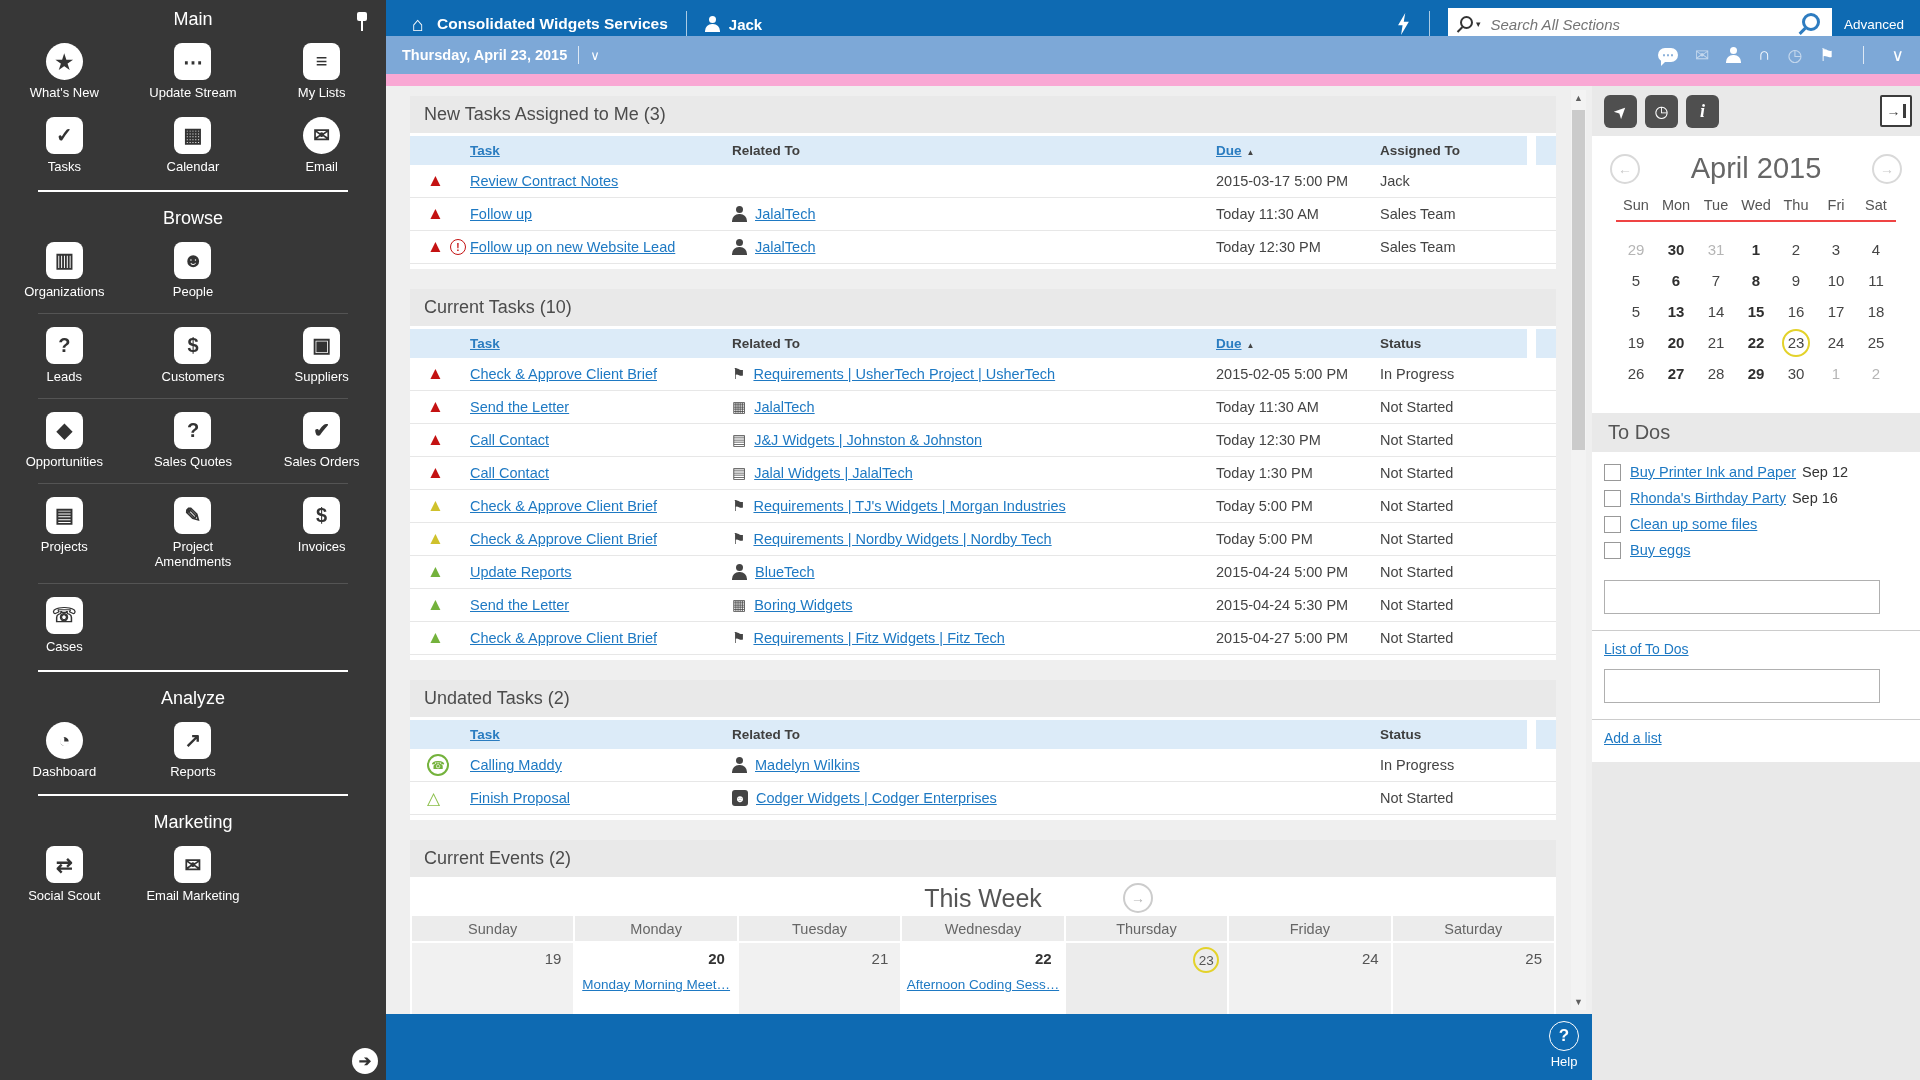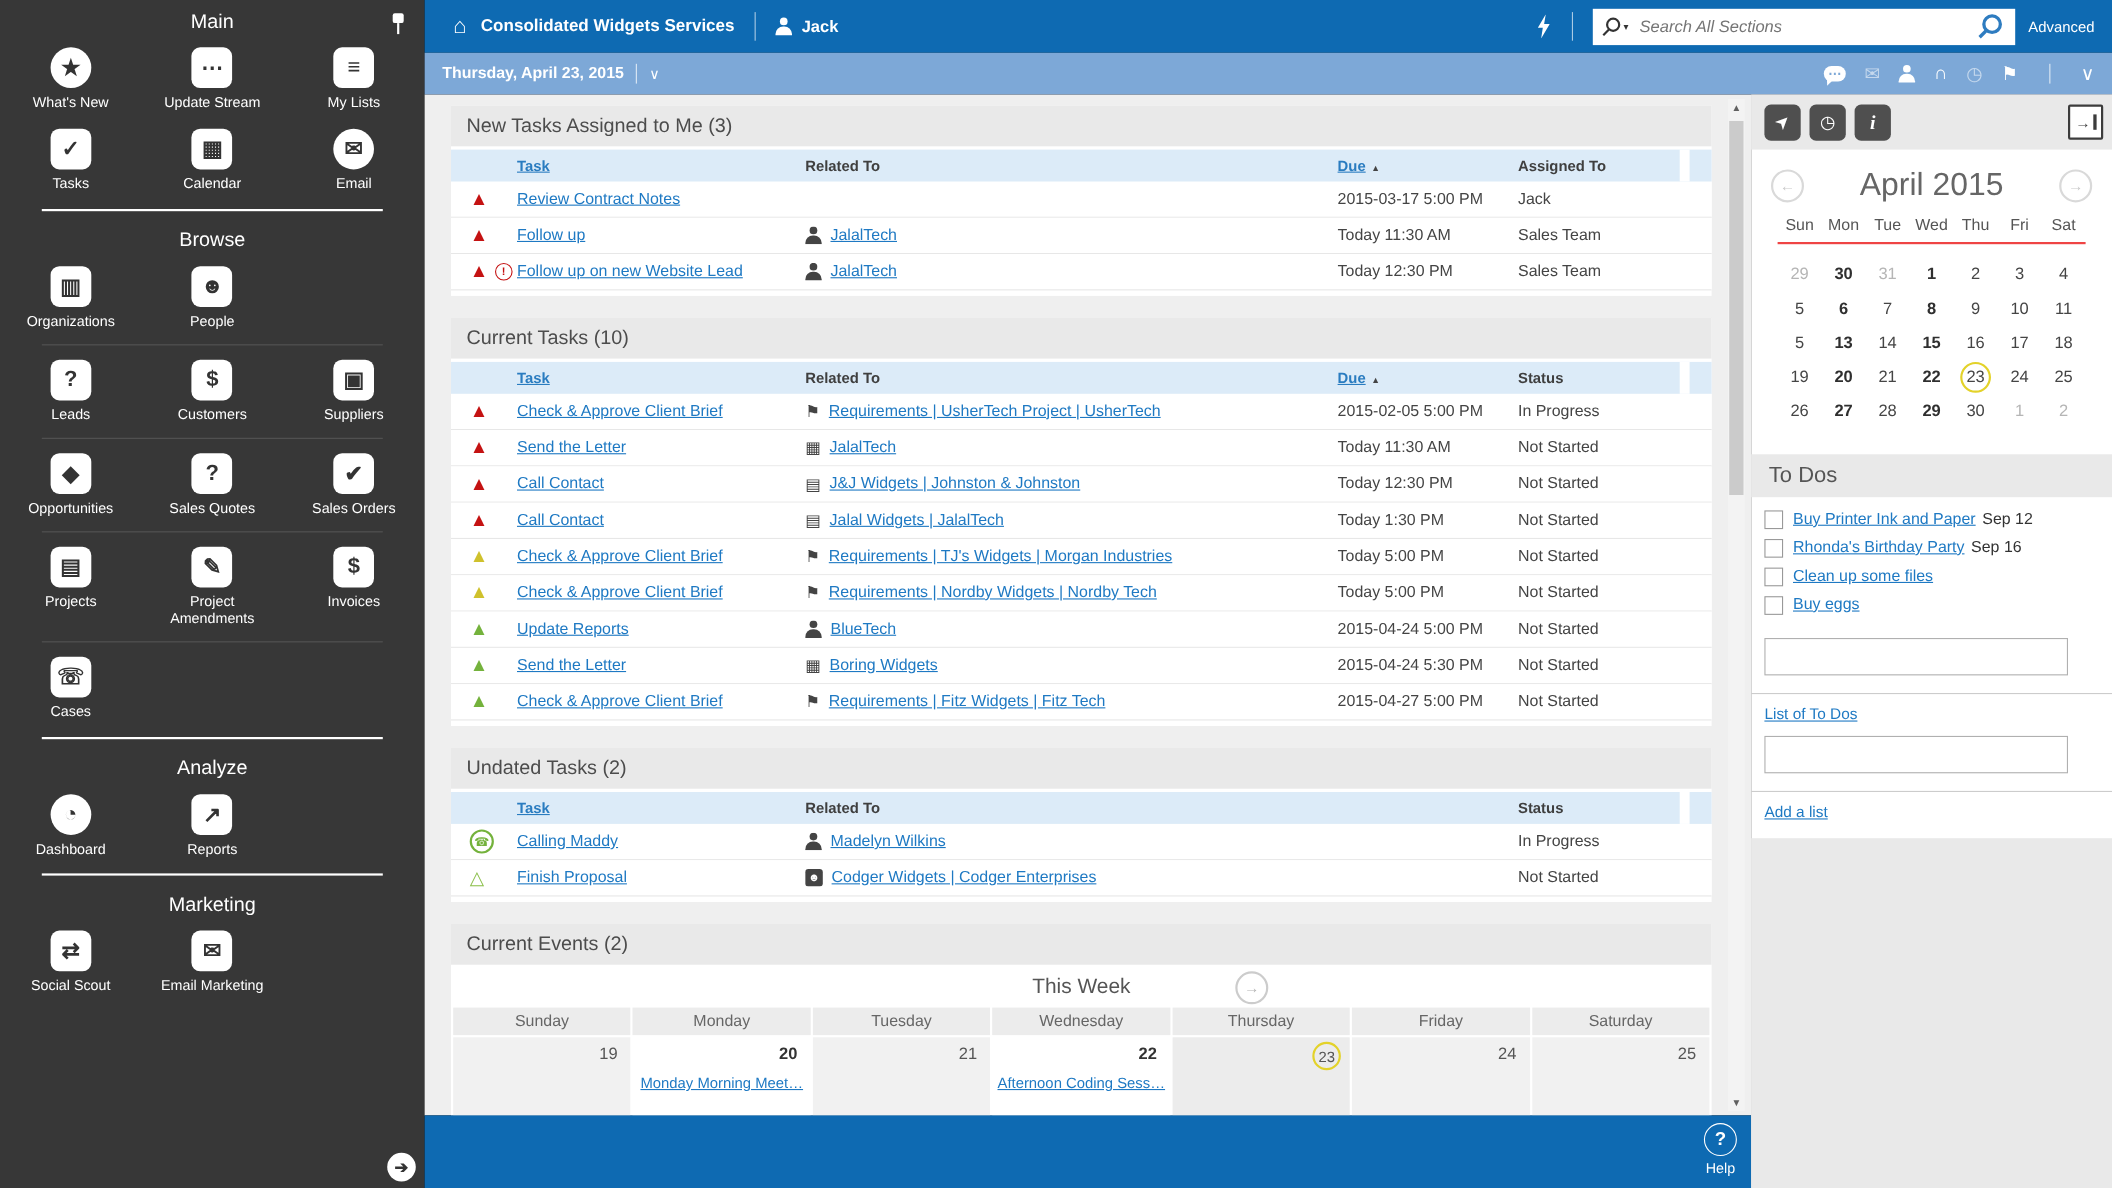--- a/index.html
+++ b/index.html
@@ -1,16 +1,16 @@
 <!DOCTYPE html>
 <html><head>
 <meta charset="utf-8">
 <style>
   html,body{margin:0;padding:0;background:#222;}
-  .app{position:relative;width:1920px;height:1080px;overflow:hidden;background:#000000;
+  .app{position:relative;width:1920px;height:1080px;overflow:hidden;background:#f9a8d4;
        font-family:"Liberation Sans",sans-serif;-webkit-font-smoothing:antialiased;}
   a{cursor:pointer;}
   
   .sidebar{position:absolute;left:0;top:0;width:386px;height:1080px;background:#373737;color:#fff;overflow:hidden;}
   .side-title{text-align:center;font-size:18px;padding:9px 0 5px;color:#fff;font-weight:400;}
   .igrid{display:grid;grid-template-columns:repeat(3,1fr);justify-items:center;}
   .sitem{display:flex;flex-direction:column;align-items:center;padding:8px 4px;width:112px;cursor:pointer;}
   .tile{width:37px;height:37px;background:#fff;color:#333;border-radius:8px;display:flex;align-items:center;justify-content:center;font-size:20px;font-weight:700;}
   .tile.circle{border-radius:50%;}
   .slabel{color:#fff;font-size:13px;margin-top:6px;text-align:center;line-height:1.15;}
@@ -34,21 +34,21 @@
   .tb-spacer{flex:1;}
   .bolt{width:15px;height:22px;background:#fff;clip-path:polygon(62% 0,14% 56%,44% 56%,34% 100%,86% 40%,52% 40%);cursor:pointer;}
   .searchbox{width:384px;height:33px;background:#fff;display:flex;align-items:center;padding:0 8px;box-sizing:border-box;}
   .mini-mag{width:9px;height:9px;border:2px solid #333;border-radius:50%;position:relative;margin:0 3px 4px 4px;}
   .mini-mag:after{content:"";position:absolute;width:2px;height:7px;background:#333;transform:rotate(45deg);left:-3px;top:8px;}
   .scope-arrow{font-size:9px;color:#333;margin-right:8px;cursor:pointer;}
   .searchbox input{flex:1;border:none;outline:none;font-style:italic;color:#999;font-size:15px;font-family:"Liberation Sans",sans-serif;}
   .blue-mag{width:12px;height:12px;border:3px solid #2e7cc0;border-radius:50%;position:relative;margin:0 4px 5px 0;cursor:pointer;}
   .blue-mag:after{content:"";position:absolute;width:3px;height:8px;background:#2e7cc0;transform:rotate(45deg);left:-4px;top:11px;}
   .advanced{font-size:13.5px;margin:0 16px 0 12px;cursor:pointer;}
-  .subbar{position:absolute;left:386px;top:48px;width:1534px;height:38px;background:#7da8d7;display:flex;align-items:center;color:#fff;}
+  .subbar{position:absolute;left:386px;top:36px;width:1534px;height:38px;background:#7da8d7;display:flex;align-items:center;color:#fff;}
   .sub-date{font-size:14.5px;font-weight:700;margin-left:16px;cursor:pointer;}
   .sub-sep{width:1px;height:18px;background:rgba(255,255,255,.75);margin:0 11px;}
   .sub-chev{font-size:13px;cursor:pointer;}
   .sub-icons{margin-left:auto;display:flex;align-items:center;gap:17px;margin-right:16px;}
   .sub-icons .ic{font-size:17px;color:#fff;cursor:pointer;display:inline-flex;align-items:center;justify-content:center;}
   .ic.faded{opacity:.55;}
   .chat-ico{width:20px;height:14px;background:#fff;border-radius:7px;color:#7da8d7;font-size:12px;font-weight:700;
      display:inline-flex;align-items:center;justify-content:center;position:relative;cursor:pointer;}
   .chat-ico:after{content:"";position:absolute;left:3px;bottom:-4px;border:3px solid transparent;border-top-color:#fff;border-left-color:#fff;}
   
@@ -70,21 +70,21 @@
      display:inline-flex;align-items:center;justify-content:center;}
   .phone-circ{width:18px;height:18px;border:2px solid #74b23c;border-radius:50%;color:#74b23c;font-size:11px;
      display:inline-flex;align-items:center;justify-content:center;}
   .lnk{color:#1e79c3;text-decoration:underline;font-size:14.5px;}
   .cell{overflow:hidden;white-space:nowrap;text-overflow:ellipsis;padding-right:8px;}
   .rel{display:flex;align-items:center;gap:8px;}
   .rel-g{color:#444;font-size:15px;}
   .orgdark{background:#444;color:#fff;width:16px;height:16px;border-radius:3px;font-size:10px;display:inline-flex;align-items:center;justify-content:center;flex:none;}
   
   .ev-week{position:relative;height:36px;display:flex;align-items:center;justify-content:center;}
-  .ev-week-label{font-size:19px;color:#555;}
+  .ev-week-label{font-size:25px;color:#555;}
   .ev-next{position:absolute;left:calc(50% + 140px);top:3px;width:26px;height:26px;border:2px solid #ccc;border-radius:50%;
      color:#b5b5b5;font-size:14px;display:flex;align-items:center;justify-content:center;cursor:pointer;}
   .ev-dhead,.ev-body{display:grid;grid-template-columns:repeat(7,1fr);gap:2px;margin:0 2px;}
   .ev-dhead div{background:#ececec;color:#666;font-size:14.5px;height:25px;display:flex;align-items:center;justify-content:center;}
   .ev-body{margin-top:2px;}
   .ev-cell{background:#f1f1f1;height:108px;position:relative;}
   .ev-cell.has-event{background:#fff;}
   .ev-cell.today{background:#ececec;}
   .ev-date{position:absolute;top:7px;right:12px;font-size:15px;color:#555;}
   .ev-date.bold{font-weight:700;color:#333;}

